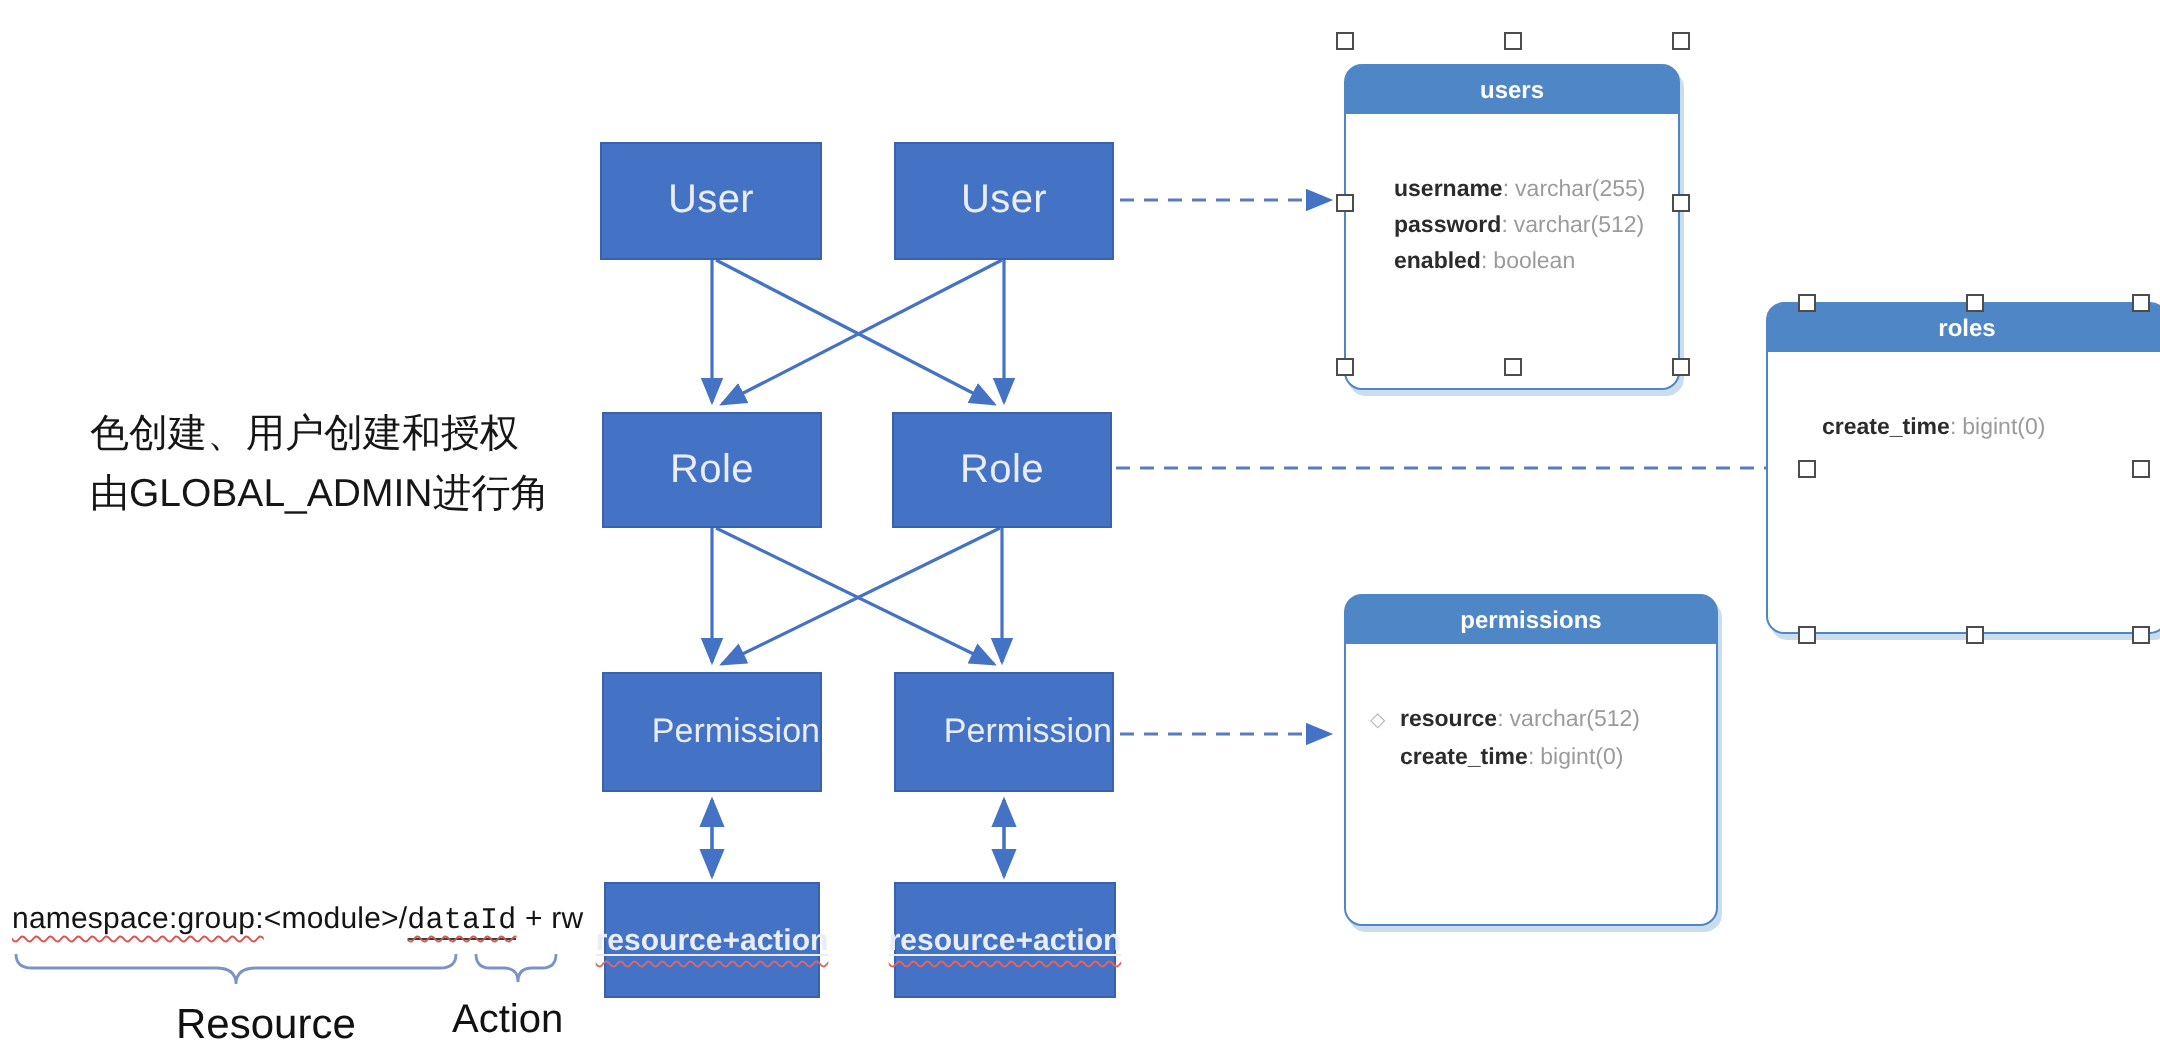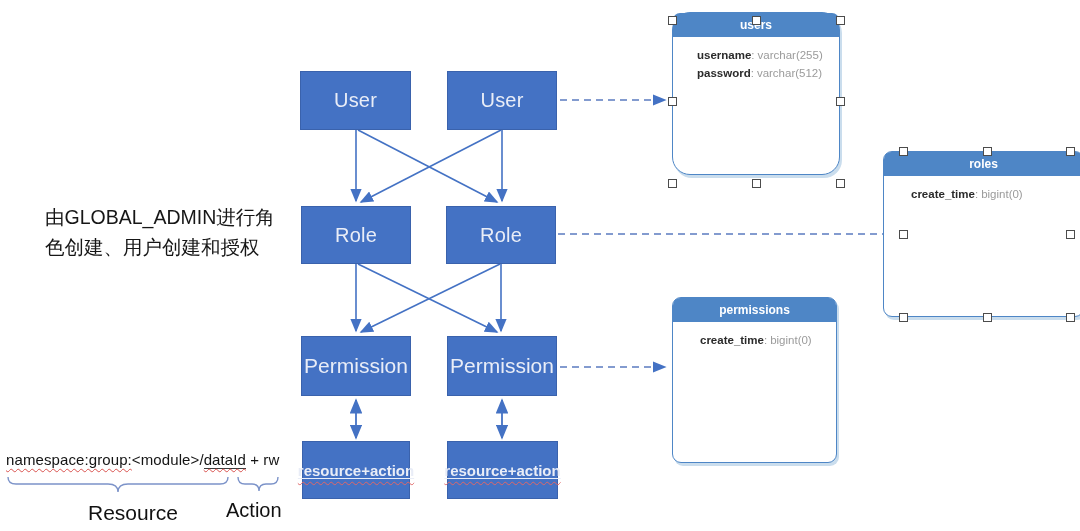--- a/index.html
+++ b/index.html
@@ -11,37 +11,37 @@
   
   .fbox{
     position:absolute;
     background:#4472C4;
     border:1px solid #3a62ac;
     color:#e9edf7;
     display:flex;align-items:center;justify-content:center;
     box-sizing:border-box;
   }
   .fbox.big{font-size:20px;letter-spacing:.2px;}
-  .fbox.mid{font-size:21px;}
+  .fbox.mid{font-size:17px;justify-content:flex-end;}
   .fbox.small{font-size:15px;font-weight:bold;}
   .ra-outer{text-decoration:underline wavy #e06666;text-underline-offset:5px;text-decoration-thickness:1px;}
   .ra-inner{text-decoration:underline;text-underline-offset:2px;text-decoration-thickness:1px;}
   
   .etable{
     position:absolute;background:#ffffff;
     border:1.6px solid #4E86C6;border-radius:9px;
     box-shadow:2px 3px 0 0 #cadded;
     box-sizing:border-box;
   }
   .etable .hdr{
     background:#4E86C6;color:#ffffff;font-weight:bold;font-size:12px;
     text-align:center;height:24px;line-height:24px;
     border-radius:7px 7px 0 0;
   }
-  .etable .rows{padding:9px 6px 0 12px;}
+  .etable .rows{padding:9px 6px 0 12px;margin-top:20px;}
   .etable.noicons .rows{padding-left:24px;}
   .erow{font-size:11.5px;line-height:18px;white-space:nowrap;}
   .kcell{display:inline-block;width:15px;color:#b3b3b3;font-size:10px;}
   .cname{font-weight:bold;color:#2b2b2b;}
   .csep{color:#9b9b9b;margin-right:3px;}
   .ctype{color:#9b9b9b;}
   
   .handle{
     position:absolute;width:7px;height:7px;
     background:#ffffff;border:1px solid #4c4c4c;box-sizing:content-box;
@@ -50,21 +50,21 @@
   .note{
     position:absolute;left:45px;top:202px;width:250px;
     font-size:19.5px;line-height:30px;color:#161616;
   }
   
   .expr{
     position:absolute;left:6px;top:451px;
     font-size:15px;color:#141414;white-space:nowrap;letter-spacing:.1px;
   }
   .sq{text-decoration:underline wavy #d9534f;text-underline-offset:3px;text-decoration-thickness:1px;}
-  .sq-ul{border-bottom:1.4px solid #3b3b3b;text-decoration:underline wavy #d9534f;text-underline-offset:3px;text-decoration-thickness:1px;}
+  .sq-ul{border-bottom:1.4px solid #3b3b3b;text-decoration:underline wavy #d9534f;text-underline-offset:3px;text-decoration-thickness:1px;font-family:Liberation Mono, monospace;}
   .blabel{position:absolute;color:#111;font-size:21px;}
   .blabel.resource{left:88px;top:501px;}
   .blabel.action{left:226px;top:499px;font-size:20px;}
   svg.wires{position:absolute;left:0;top:0;pointer-events:none;}
 </style>
 </head>
 <body>
 
 <svg class="wires" width="1080" height="531" viewBox="0 0 1080 531">
   <defs>
@@ -91,22 +91,22 @@
 
   <line x1="560" y1="100" x2="665" y2="100" stroke="#5b7bc0" stroke-width="1.6" stroke-dasharray="7 5" marker-end="url(#ah)"></line>
   <line x1="558" y1="234" x2="896" y2="234" stroke="#5b7bc0" stroke-width="1.6" stroke-dasharray="7 5" marker-end="url(#ah)"></line>
   <line x1="560" y1="367" x2="665" y2="367" stroke="#5b7bc0" stroke-width="1.6" stroke-dasharray="7 5" marker-end="url(#ah)"></line>
 
   <path d="M8,477 Q8,484 16,484 L108,484 Q118,484 118,492 Q118,484 128,484 L220,484 Q228,484 228,477" fill="none" stroke="#7c93c9" stroke-width="1.4"></path>
   <path d="M238,477 Q238,484 245,484 L252,484 Q259,484 259,491 Q259,484 266,484 L271,484 Q278,484 278,477" fill="none" stroke="#7c93c9" stroke-width="1.4"></path>
 </svg>
 
 <div class="note">
+  <div>色创建、用户创建和授权</div>
   <div>由GLOBAL_ADMIN进行角</div>
-  <div>色创建、用户创建和授权</div>
 </div>
 
 <div class="fbox big" style="left:300px;top:71px;width:111px;height:59px;">
     <span>User</span>
   </div>
 <div class="fbox big" style="left:447px;top:71px;width:110px;height:59px;">
     <span>User</span>
   </div>
 
 <div class="fbox big" style="left:301px;top:206px;width:110px;height:58px;">
@@ -123,25 +123,26 @@
     <span>Permission</span>
   </div>
 
 <div class="fbox small" style="left:302px;top:441px;width:108px;height:58px;">
   <span class="ra-outer"><span class="ra-inner">resource+action</span></span>
 </div>
 <div class="fbox small" style="left:447px;top:441px;width:111px;height:58px;">
   <span class="ra-outer"><span class="ra-inner">resource+action</span></span>
 </div>
 
-<div class="etable noicons" style="left:672px;top:12px;width:168px;height:163px;border-radius:18px;">
+<div class="etable noicons" style="left:672px;top:32px;width:168px;height:163px;">
   <div class="hdr">users</div>
   <div class="rows">
     <div class="erow"><span class="cname">username</span><span class="csep">:</span><span class="ctype">varchar(255)</span></div>
     <div class="erow"><span class="cname">password</span><span class="csep">:</span><span class="ctype">varchar(512)</span></div>
+    <div class="erow"><span class="cname">enabled</span><span class="csep">:</span><span class="ctype">boolean</span></div>
   </div>
 </div>
 
 <div class="handle" style="left:668px;top:16px;"></div>
 <div class="handle" style="left:752px;top:16px;"></div>
 <div class="handle" style="left:836px;top:16px;"></div>
 <div class="handle" style="left:668px;top:97px;"></div>
 <div class="handle" style="left:836px;top:97px;"></div>
 <div class="handle" style="left:668px;top:179px;"></div>
 <div class="handle" style="left:752px;top:179px;"></div>
@@ -156,22 +157,23 @@
 
 <div class="handle" style="left:899px;top:147px;"></div>
 <div class="handle" style="left:983px;top:147px;"></div>
 <div class="handle" style="left:1066px;top:147px;"></div>
 <div class="handle" style="left:899px;top:230px;"></div>
 <div class="handle" style="left:1066px;top:230px;"></div>
 <div class="handle" style="left:899px;top:313px;"></div>
 <div class="handle" style="left:983px;top:313px;"></div>
 <div class="handle" style="left:1066px;top:313px;"></div>
 
-<div class="etable" style="left:672px;top:297px;width:165px;height:166px;">
+<div class="etable" style="left:672px;top:297px;width:187px;height:166px;">
   <div class="hdr">permissions</div>
   <div class="rows">
+    <div class="erow"><span class="kcell">◇</span><span class="cname">resource</span><span class="csep">:</span><span class="ctype">varchar(512)</span></div>
     <div class="erow"><span class="kcell"></span><span class="cname">create_time</span><span class="csep">:</span><span class="ctype">bigint(0)</span></div>
   </div>
 </div>
 
 <div class="expr"><span class="sq">namespace:group:</span><span>&lt;module&gt;/</span><span class="sq-ul">dataId</span><span> + rw</span></div>
 <div class="blabel resource">Resource</div>
 <div class="blabel action">Action</div>
 
 </body></html>

